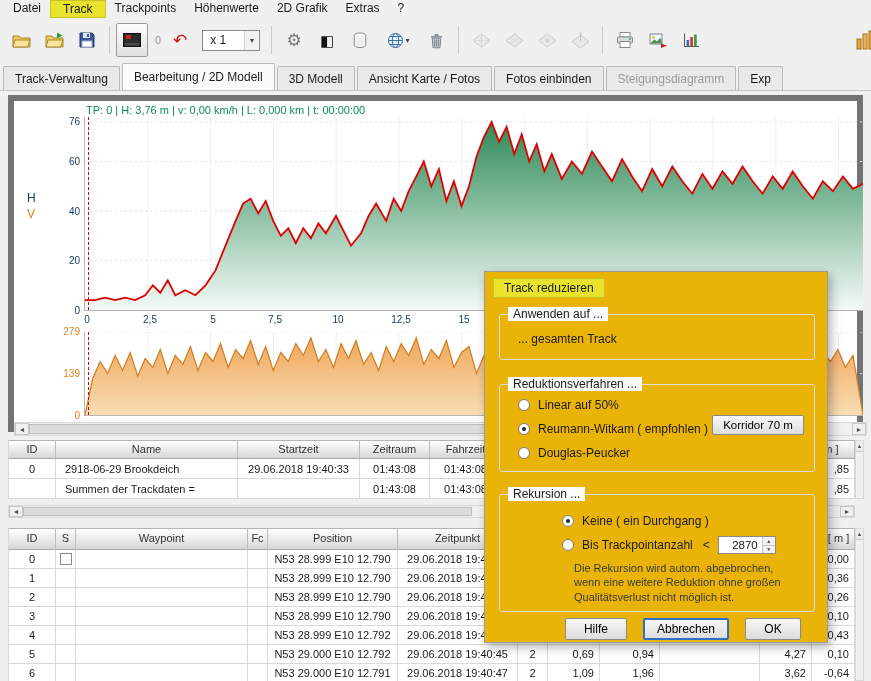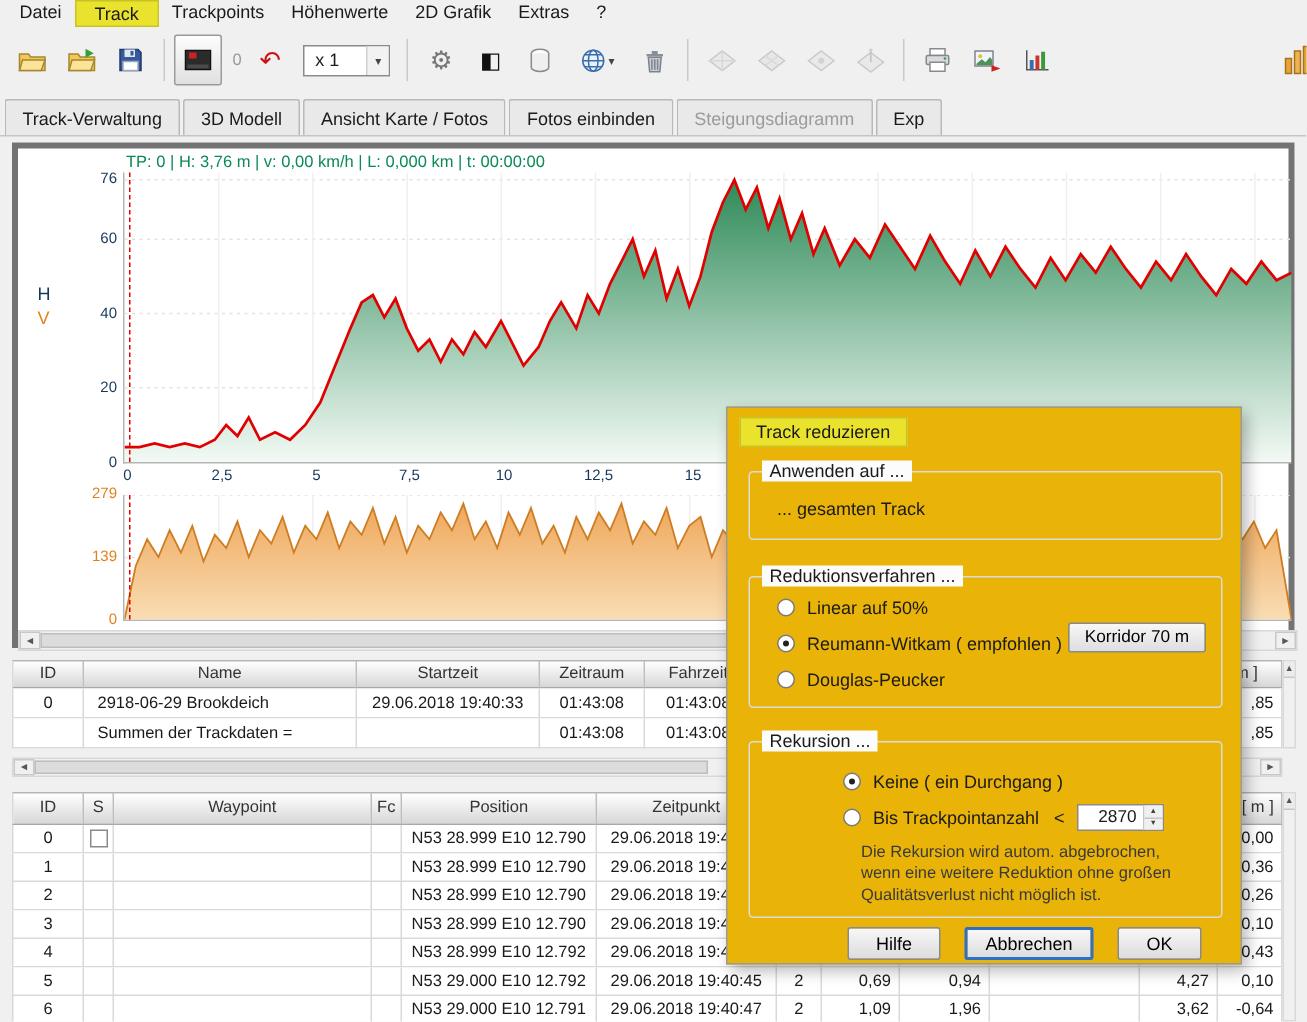--- a/index.html
+++ b/index.html
@@ -28,21 +28,21 @@
   .combo .arr { width:15px; height:100%; display:flex; align-items:center; justify-content:center; font-size:8px; color:#444; border-left:1px solid #d0d0d0; background:#f2f2f2; }
   .clip-icon { position:absolute; right:-7px; top:12px; }
 
   
   .tabbar { position:absolute; left:0; top:62px; width:100%; height:29px; display:flex; align-items:flex-end; padding-left:3px; overflow:hidden; border-bottom:1px solid #c5c5c5; white-space:nowrap;text-align:right; }
   .tab { height:24px; padding:0 11px; display:flex; align-items:center; background:#e9e9e9; border:1px solid #b9b9b9; border-bottom:none; border-radius:2px 2px 0 0; margin-right:2px; flex:none; }
   .tab.active { background:#fafafa; height:27px; }
   .tab.disabled { color:#9b9b9b; }
 
   
-  .chart-panel { position:absolute; left:8px; top:95px; width:855px; height:337px; background:#fff; border:4px solid #737373; }
+  .chart-panel { position:absolute; left:8px; top:95px; width:855px; height:337px; background:#fff; border:6px solid #737373; }
   .chart-info { position:absolute; left:72px; top:3px; font-size:11px; color:#0c8a57; }
   .hv-h { position:absolute; left:13px; top:90px; color:#16365c; }
   .hv-v { position:absolute; left:13px; top:106px; color:#e0821e; }
   .ylab  { position:absolute; left:40px; width:26px; text-align:right; font-size:10px; color:#16365c; }
   .ylab2 { position:absolute; left:36px; width:30px; text-align:right; font-size:10px; color:#e0821e; }
   .xlab  { position:absolute; top:213px; font-size:10px; color:#16365c; transform:translateX(-50%); }
   #elevChart  { position:absolute; left:70px; top:16px;  width:779px; height:194px; border-left:1px solid #b5b5b5; border-bottom:1px solid #b5b5b5; }
   #speedChart { position:absolute; left:70px; top:231px; width:779px; height:84px;  border-left:1px solid #b5b5b5; border-bottom:1px solid #b5b5b5; }
   .cursor-line { position:absolute; left:3px; top:0; bottom:0; border-left:1px dashed #e00000; }
 
@@ -235,20 +235,21 @@
     <svg width="22" height="20" viewBox="0 0 22 20">
         <rect x="1" y="9" width="4" height="10" fill="#e8a23a" stroke="#a87318"></rect>
         <rect x="7" y="4" width="4" height="15" fill="#f0b14e" stroke="#a87318"></rect>
         <rect x="13" y="1" width="4" height="18" fill="#e8a23a" stroke="#a87318"></rect>
       </svg>
   </span>
 </div>
 
 <div class="tabbar">
   <span class="tab">Track-Verwaltung</span>
+  <span class="tab active">Bearbeitung / 2D Modell</span>
   <span class="tab">3D Modell</span>
   <span class="tab">Ansicht Karte / Fotos</span>
   <span class="tab">Fotos einbinden</span>
   <span class="tab disabled">Steigungsdiagramm</span>
   <span class="tab">Exp</span>
 </div>
 
 <div class="chart-panel">
   <div class="chart-info">TP: 0 | H: 3,76 m | v: 0,00 km/h | L: 0,000 km | t: 00:00:00</div>
   <span class="hv-h">H</span>

